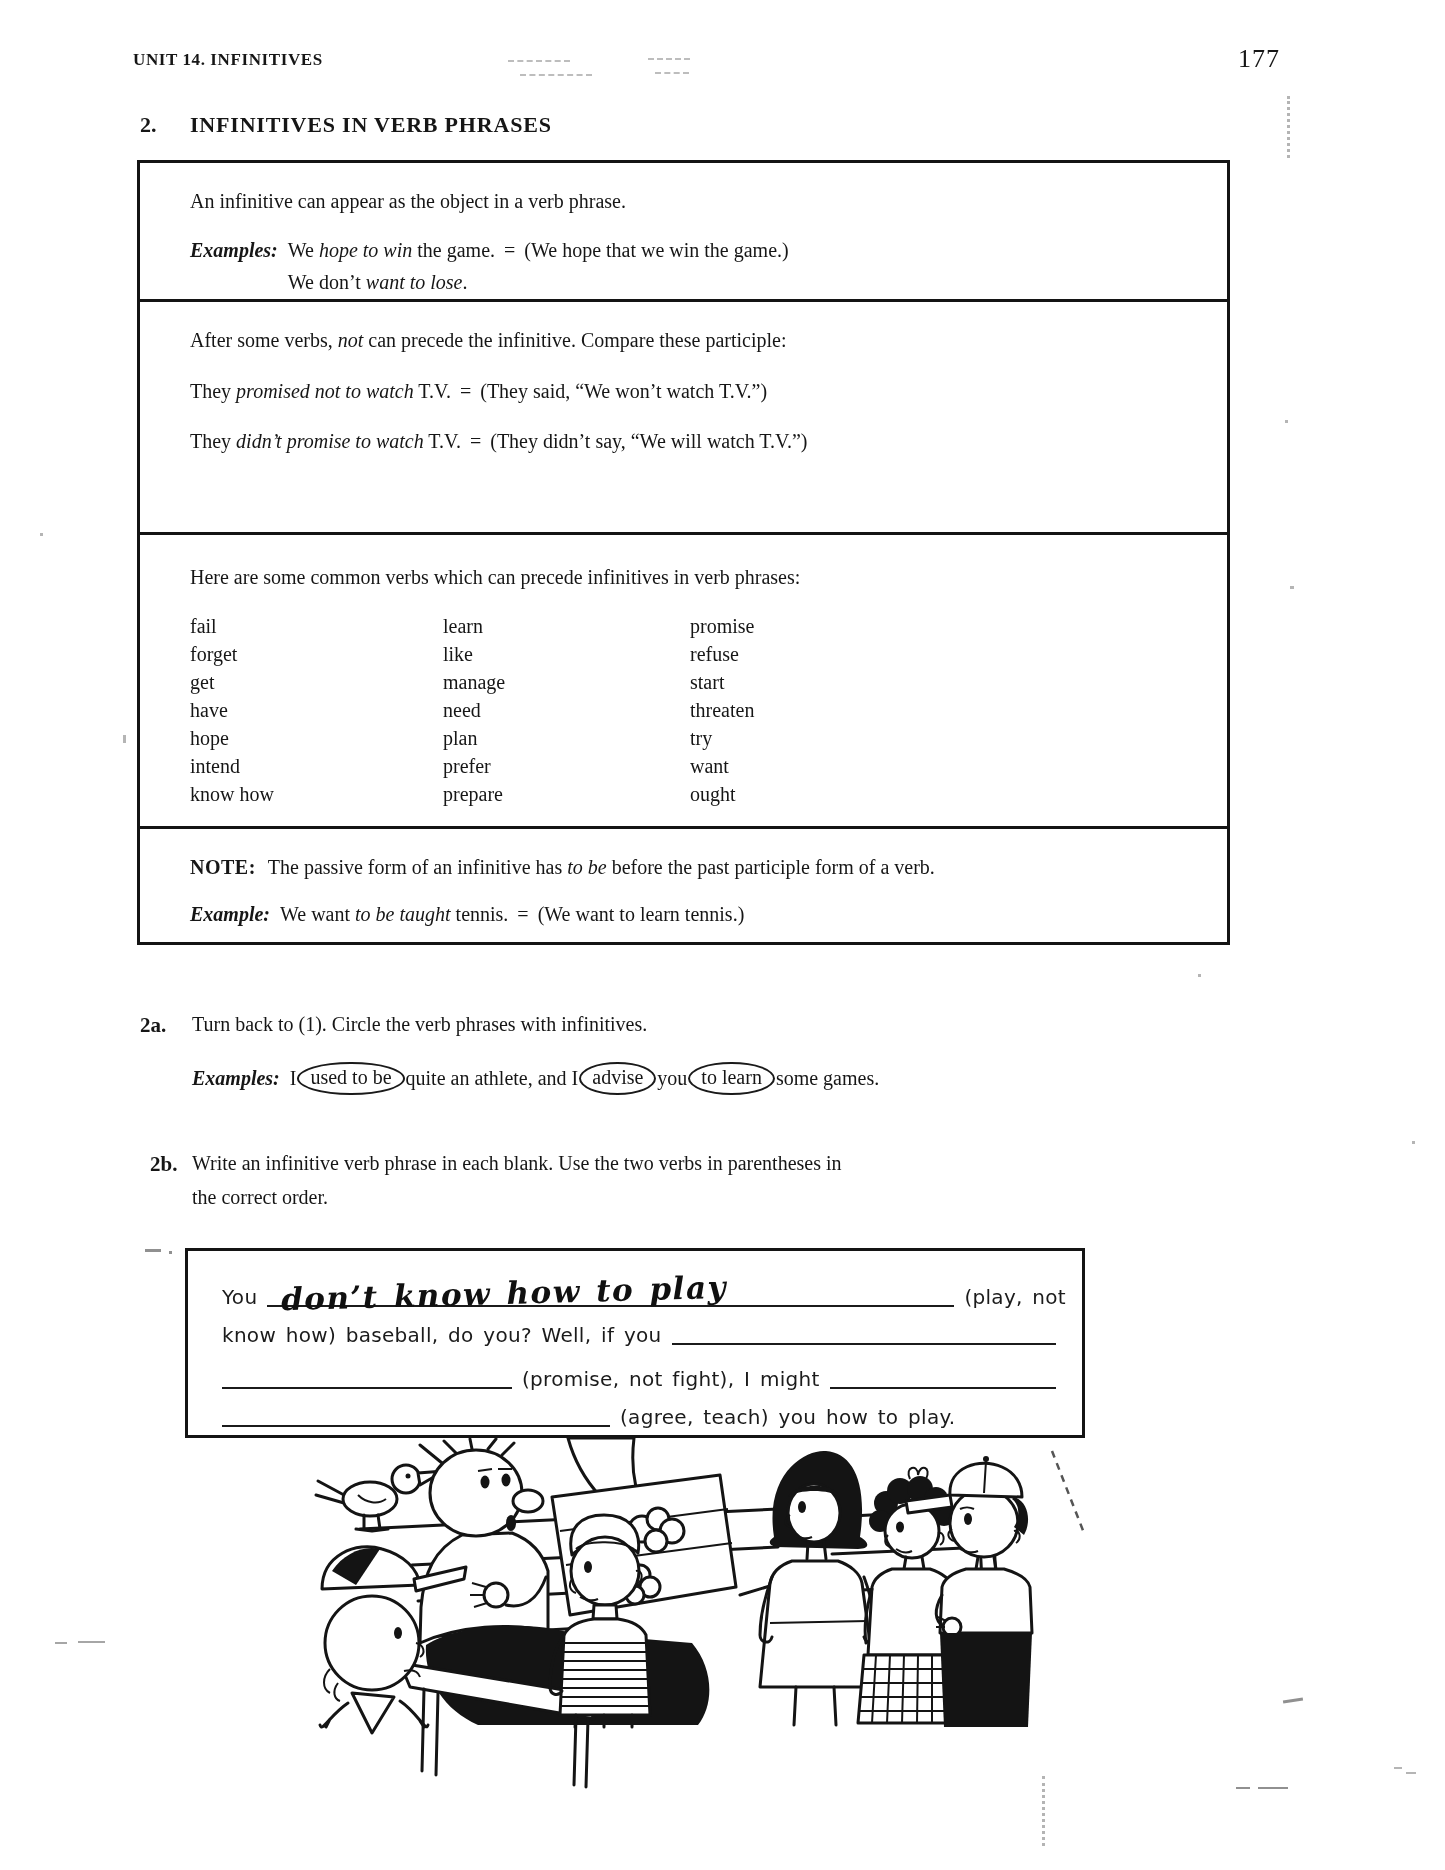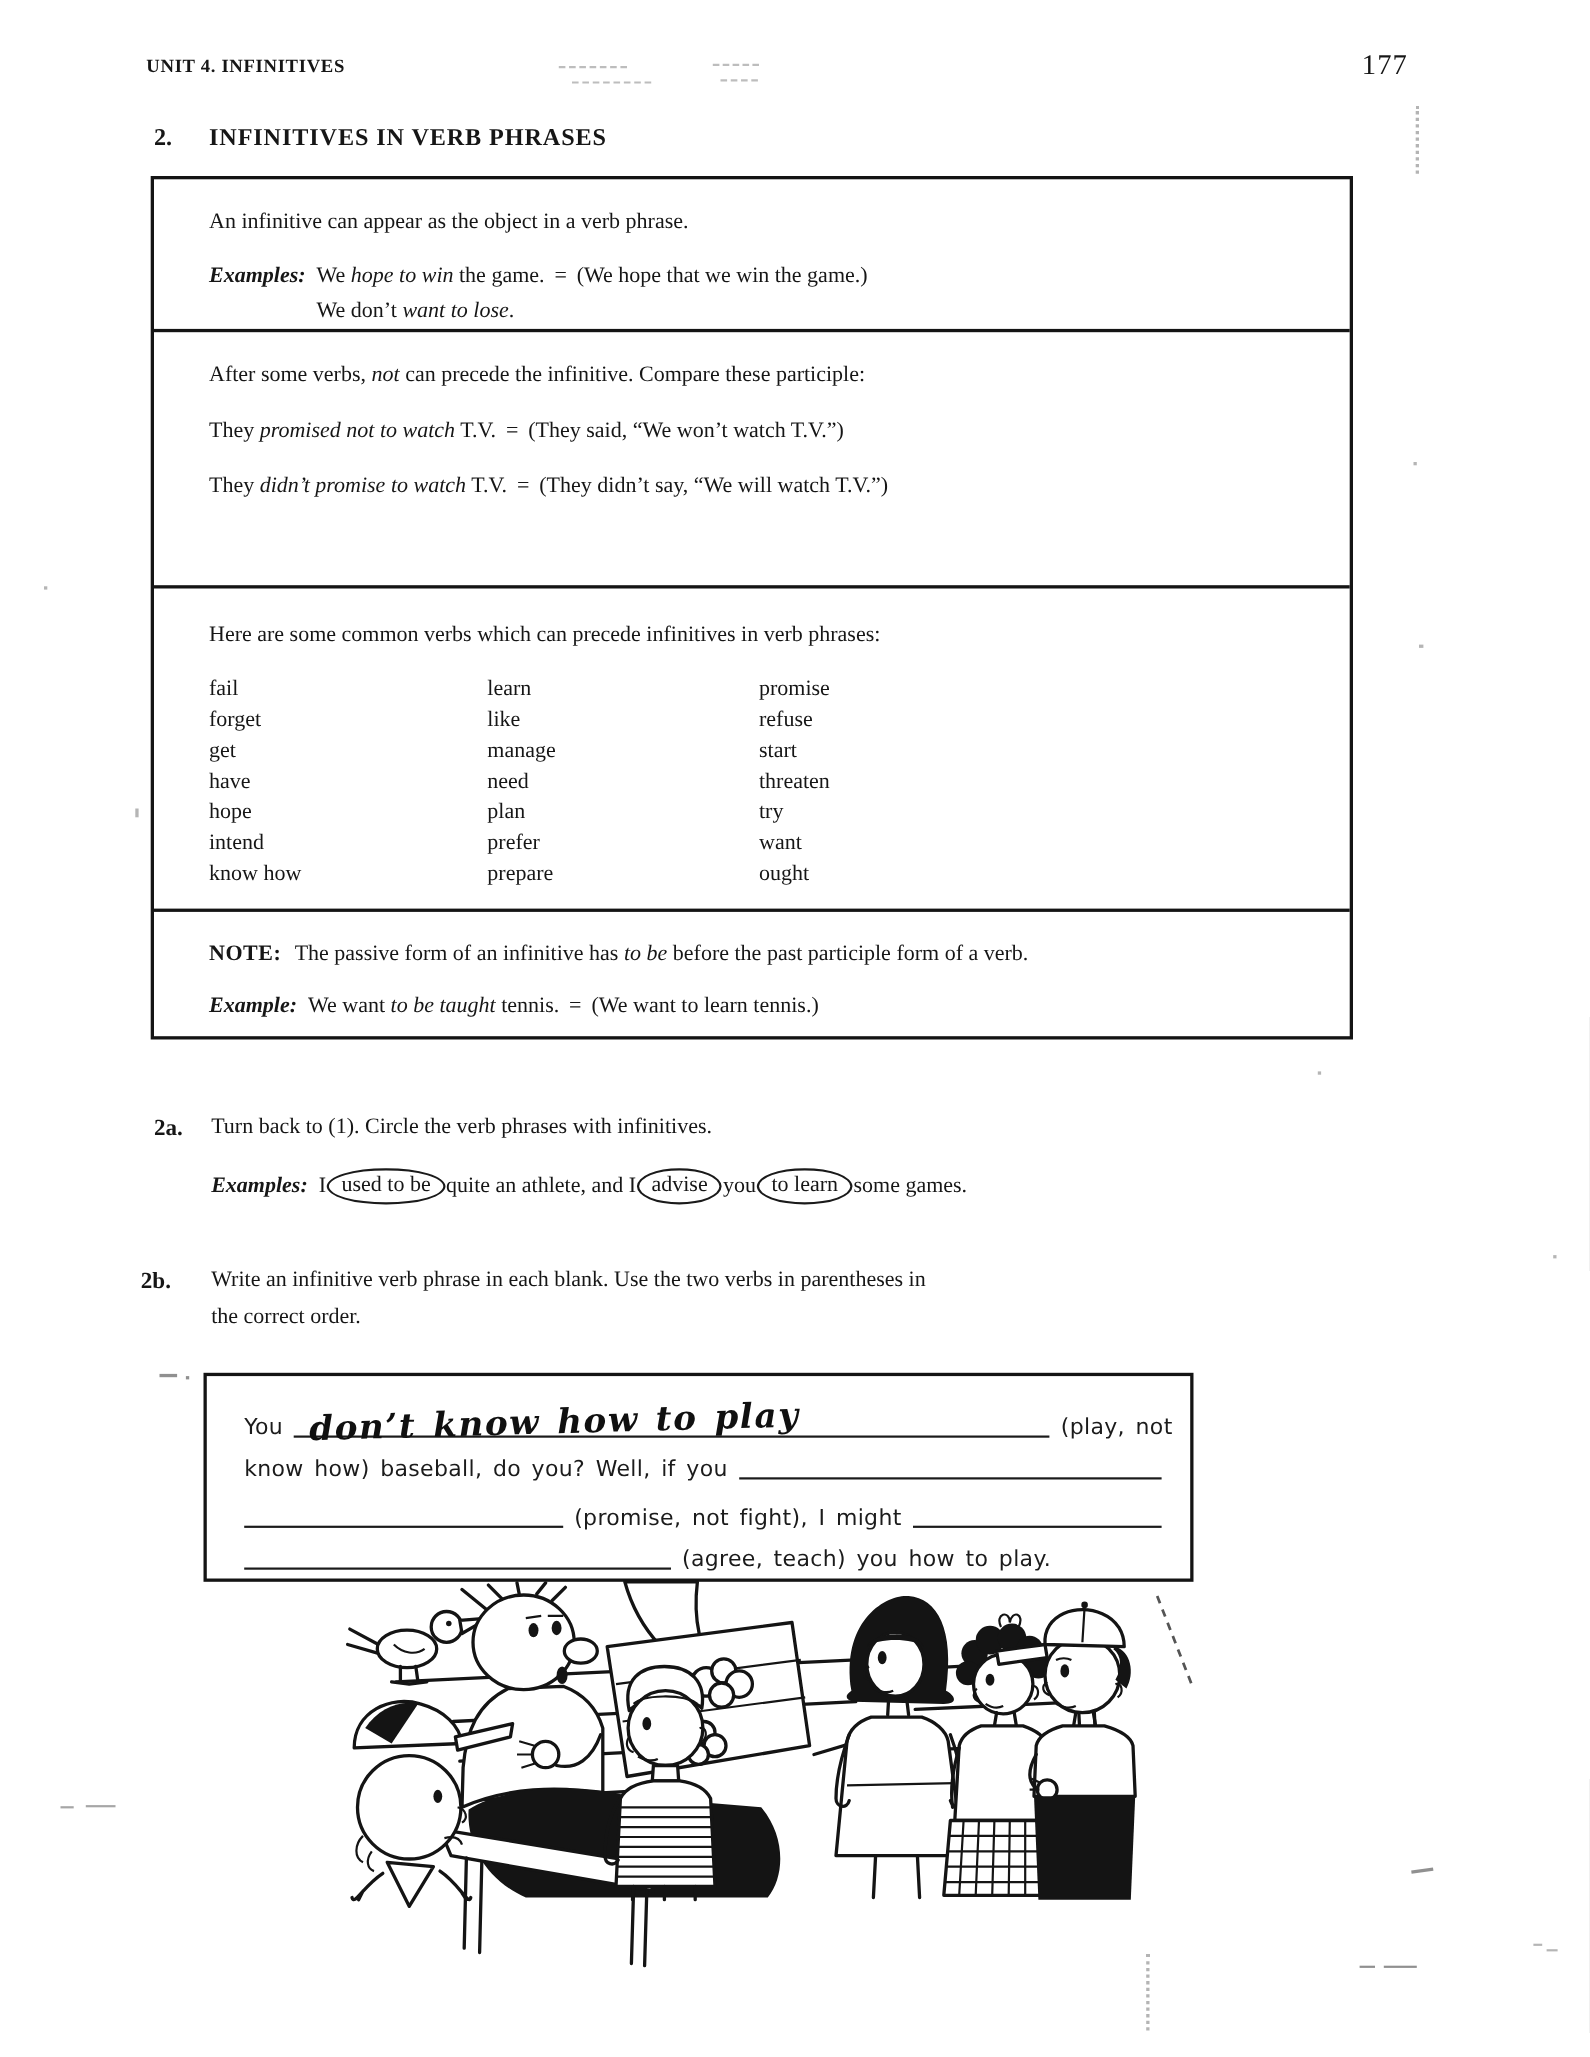--- a/index.html
+++ b/index.html
@@ -45,21 +45,21 @@
 
   
   .task-no { font-size:21px; font-weight:bold; }
   .t2a-no   { left:140px; top:1013px; }
   .t2a-text { left:192px; top:1013px; font-size:20px; }
   .t2a-ex   { left:192px; top:1062px; font-size:20px; display:flex; align-items:center; }
   .circle {
     display:inline-block; border:2.5px solid #1a1a1a; border-radius:50%;
     padding:3px 11px 5px; margin:0 1px; line-height:1.05; font-size:20px;
   }
-  .t2b-no   { left:128px; top:1152px; }
+  .t2b-no   { left:150px; top:1152px; }
   .t2b-l1   { left:192px; top:1152px; font-size:20px; }
   .t2b-l2   { left:192px; top:1186px; font-size:20px; }
 
   
   .bubble {
     left:185px; top:1248px; width:900px; height:190px;
     border:3px solid #141414; background:#fff;
     font-family:"DejaVu Sans", sans-serif; font-size:20px; color:#1b1b1b;
     padding:14px 16px 0 34px; letter-spacing:.3px; word-spacing:3px;
   }
@@ -108,21 +108,21 @@
   svg .ln { fill:none; stroke:#141414; stroke-width:3; stroke-linecap:round; stroke-linejoin:round; }
   svg .fw { fill:#ffffff; stroke:#141414; stroke-width:3; stroke-linejoin:round; }
   svg .fb { fill:#141414; stroke:none; }
   svg .thin { fill:none; stroke:#141414; stroke-width:2; }
 </style>
 </head>
 <body>
 
 <div class="page">
 
-  <div class="abs hdr-left">UNIT 4. INFINITIVES</div>
+  <div class="abs hdr-left">UNIT 14. INFINITIVES</div>
   <div class="abs art dashes a-sm1"></div>
   <div class="abs art dashes a-sm2"></div>
   <div class="abs art dashes a-sm3"></div>
   <div class="abs art dashes a-sm4"></div>
   <div class="abs page-num">177</div>
 
   <div class="abs sec-no">2.</div>
   <div class="abs sec-title">INFINITIVES IN VERB PHRASES</div>
 
   <div class="abs rules-box">

